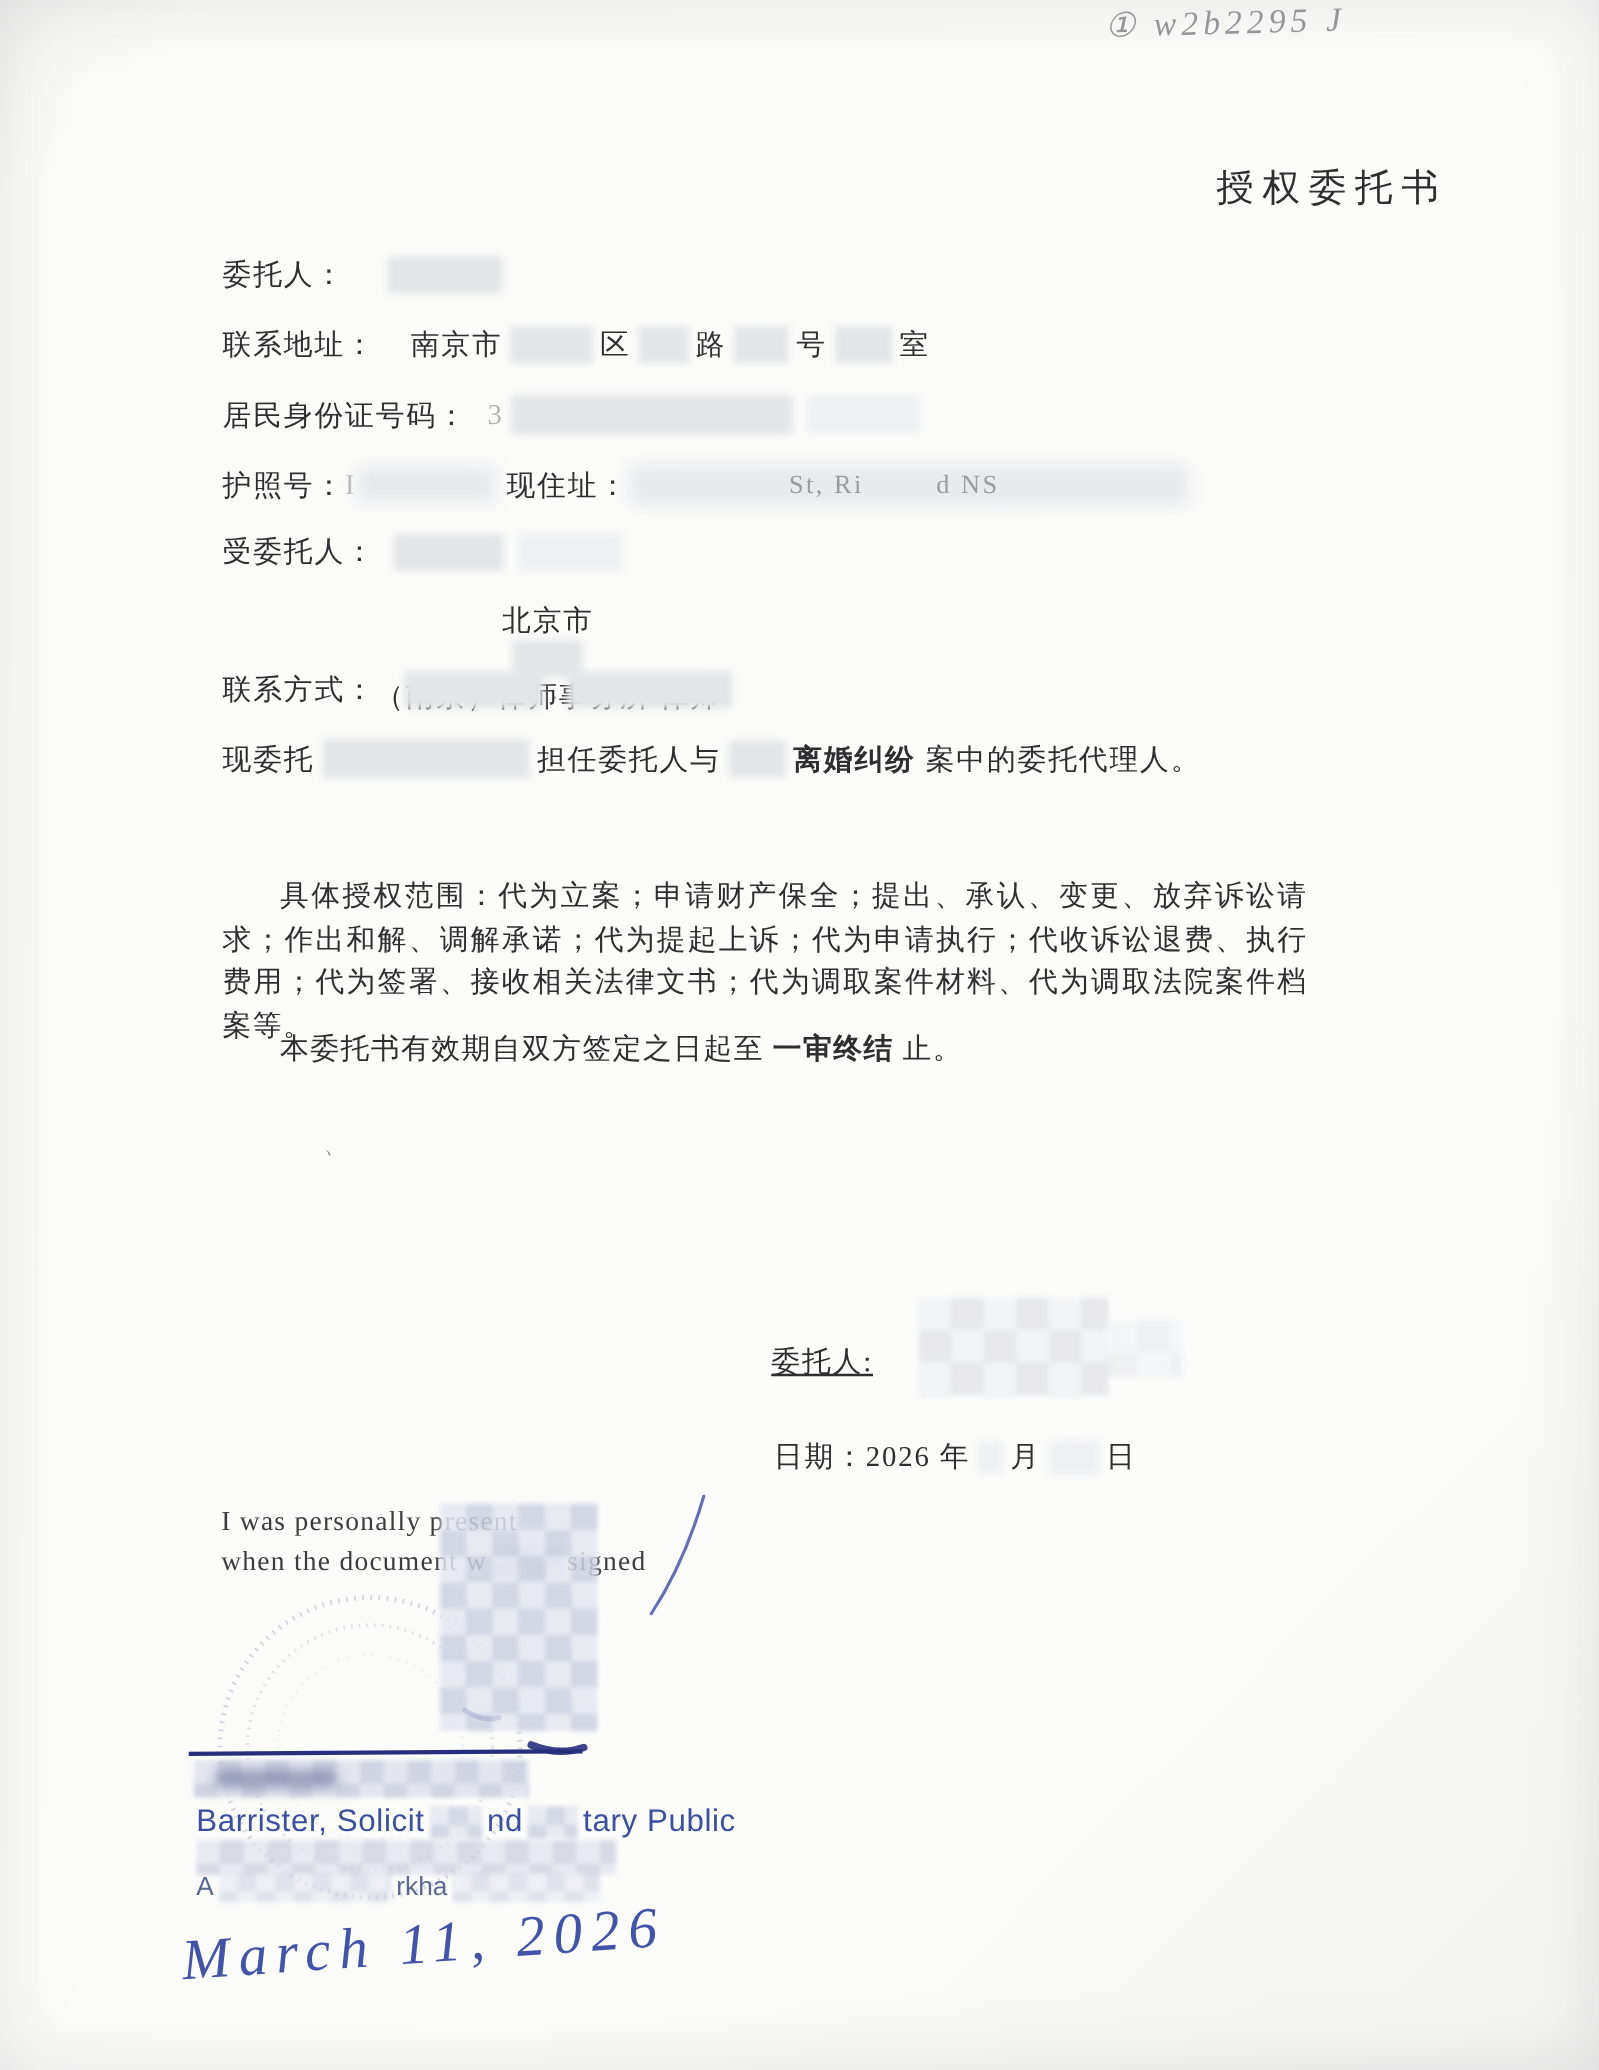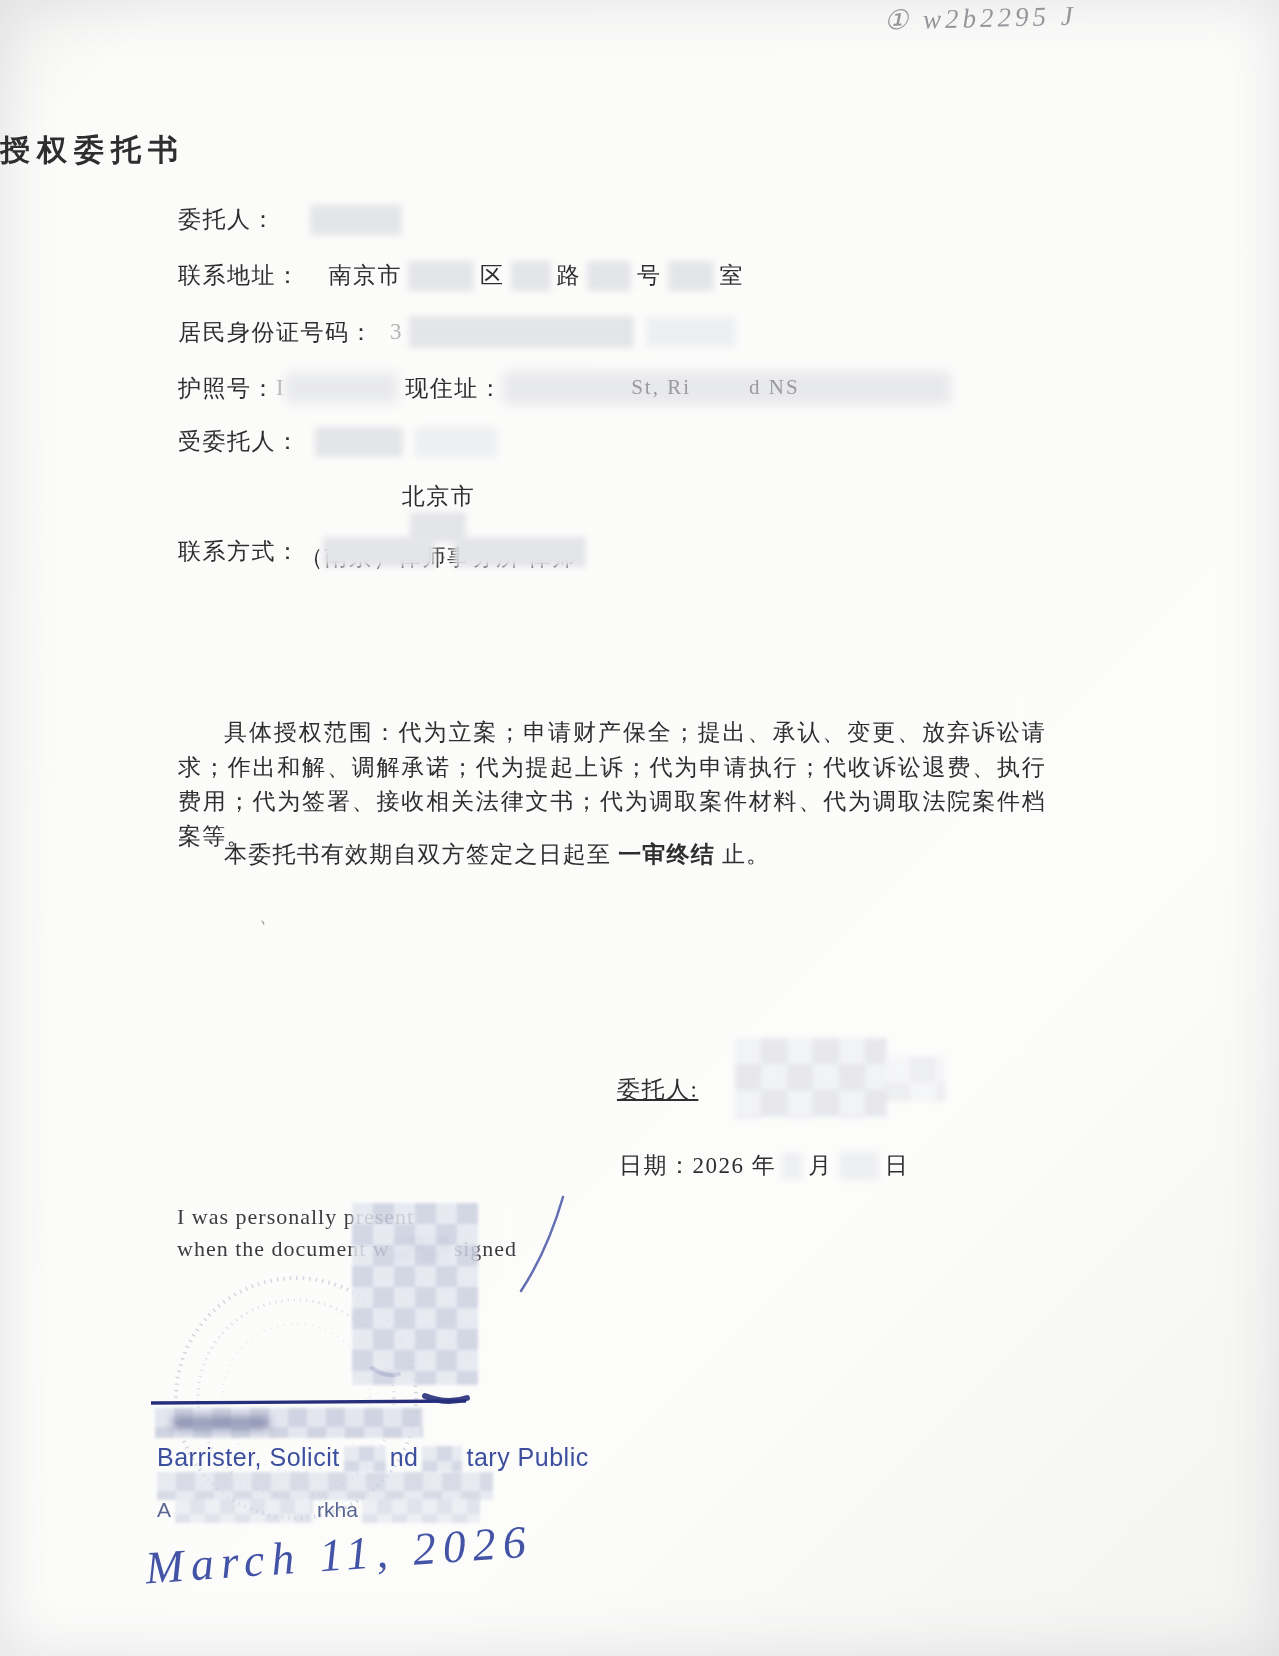--- a/index.html
+++ b/index.html
@@ -14,22 +14,22 @@
   .line{position:absolute;left:178px;font-size:23px;letter-spacing:1.5px;white-space:nowrap;display:flex;align-items:center;}
   .gap8{display:inline-block;width:8px;} .gap16{display:inline-block;width:16px;} .gap28{display:inline-block;width:28px;}
   .bold{font-weight:bold;}
   .redact{display:inline-block;height:30px;background:#e4e5e8;filter:blur(3px);border-radius:2px;margin:0 6px;}
   .r-light{background:#eeeff2;}
   .soft{display:inline-block;background:#e8e9ec;filter:blur(6px);border-radius:3px;}
   .mosaic{background:repeating-conic-gradient(#ccd1e1 0% 25%,#e4e7f0 0% 50%);background-size:42px 42px;filter:blur(1.5px);opacity:.85;}
   .mosaic-gray{background:repeating-conic-gradient(#e2e3e9 0% 25%,#f0f1f5 0% 50%);background-size:52px 52px;filter:blur(2px);opacity:.8;}
   .mosaic-band{background:repeating-conic-gradient(#c9cede 0% 25%,#e0e3ee 0% 50%);background-size:38px 38px;filter:blur(1.5px);opacity:.85;}
   .mosaic-inline{display:inline-block;vertical-align:-6px;background:repeating-conic-gradient(#ced3e2 0% 25%,#e4e7f0 0% 50%);background-size:30px 30px;filter:blur(1.5px);opacity:.85;margin:0 4px;}
-  .title{position:absolute;left:0;width:1158px;text-align:left;font-size:30px;font-weight:bold;letter-spacing:7px;}
-  .para{position:absolute;left:178px;width:868px;font-size:23px;line-height:34.5px;letter-spacing:1.2px;text-align:justify;text-indent:2em;white-space:normal;margin-top:16px;}
+  .title{position:absolute;left:0;width:1158px;text-align:right;font-size:30px;font-weight:normal;letter-spacing:7px;}
+  .para{position:absolute;left:178px;width:868px;font-size:23px;line-height:34.5px;letter-spacing:1.2px;text-align:justify;text-indent:2em;white-space:normal;}
   .mono{font-family:Liberation Serif, serif;font-size:22px;letter-spacing:1px;color:#3c3c40;}
   .blue-sans{font-family:"Liberation Sans","DejaVu Sans",sans-serif;color:#3c4f9f;}
   .hand{font-style:italic;}
   .faint{opacity:.35;}
   .pre{white-space:pre;}
 </style>
 </head>
 <body>
 
 <div class="page">
@@ -92,20 +92,29 @@
   </div>
 
   <div class="line" style="top:536px;">
     <span>联系方式：</span>
     <span class="gap16"></span>
     <span class="redact" style="width:112px;"></span>
     <span class="faint">.</span>
     <span class="redact" style="width:132px;"></span>
   </div>
 
+  <div class="line" style="top:591px;">
+    <span>现委托</span>
+    <span class="redact" style="width:166px;height:32px;"></span>
+    <span>担任委托人与</span>
+    <span class="redact" style="width:46px;"></span>
+    <span class="bold">离婚纠纷</span>
+    <span class="gap8"></span>
+    <span>案中的委托代理人。</span>
+  </div>
 
 
   <div class="para" style="top:700px;">具体授权范围：代为立案；申请财产保全；提出、承认、变更、放弃诉讼请求；作出和解、调解承诺；代为提起上诉；代为申请执行；代收诉讼退费、执行费用；代为签署、接收相关法律文书；代为调取案件材料、代为调取法院案件档案等。</div>
 
   <div class="para" style="top:822px;"><span>本委托书有效期自双方签定之日起至 </span><span class="bold">一审终结</span><span> 止。</span></div>
 
   <div class="abs" style="left:260px;top:905px;font-size:18px;color:#8b8b8e;transform:rotate(8deg);">、</div>
 
   <div class="abs mosaic-gray" style="left:735px;top:1038px;width:152px;height:80px;"></div>
   <div class="abs mosaic-gray" style="left:884px;top:1056px;width:62px;height:46px;opacity:.5;"></div>

